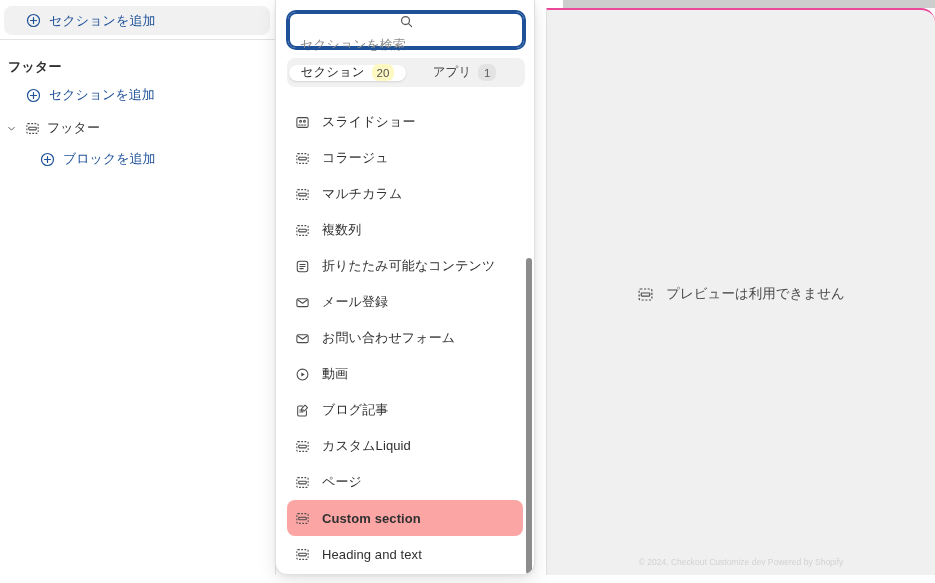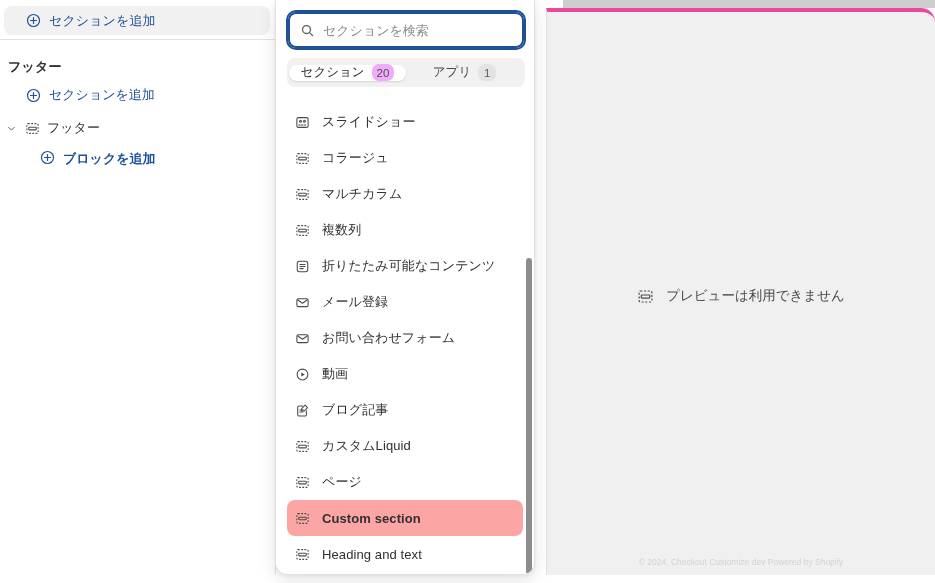--- a/index.html
+++ b/index.html
@@ -39,37 +39,37 @@
     display: flex; align-items: center; gap: 8px; cursor: pointer;
   }
   .add-section-sub .lbl { font-size: 13px; color: #1f5199; }
   .footer-row {
     position: absolute; left: 4px; top: 118px; width: 260px; height: 20px;
     display: flex; align-items: center; gap: 7px; cursor: pointer;
   }
   .footer-row .lbl { font-size: 13px; color: #303030; }
   .add-block {
     position: absolute; left: 40px; top: 150px;
-    display: flex; align-items: flex-start; gap: 8px; cursor: pointer; font-weight: bold;
+    display: flex; align-items: center; gap: 8px; cursor: pointer;
   }
   .add-block .lbl { font-size: 13px; color: #1f5199; }
 
   .ico { display: inline-flex; align-items: center; justify-content: center; flex: none; }
 
   
   .topstrip {
     position: absolute; left: 563px; top: 0; width: 372px; height: 8px;
     background: #cdcdcd;
   }
   .preview {
     position: absolute; left: 546px; top: 8px; width: 389px; height: 567px;
     background: #f0f0f0;
     border-top-right-radius: 14px;
     border-left: 1px solid #e1e1e1;
-    border-top: 4px solid #ec4899;
+    border-top: 2px solid #ec4899;
     overflow: hidden;
   }
   .preview-empty {
     position: absolute; left: 0; right: 0; top: 284px;
     display: flex; align-items: center; justify-content: center; gap: 12px;
     transform: translateY(-50%);
   }
   .preview-empty .lbl { font-size: 13.5px; color: #4a4a4a; }
   .preview-footnote {
     position: absolute; left: 0; right: 0; bottom: 8px;
@@ -94,20 +94,21 @@
   .search-wrap { position: absolute; left: 12px; top: 12px; width: 236px; height: 36px; }
   .search-box {
     width: 100%; height: 100%;
     border: 2px solid #1f5199;
     outline: 2px solid #1f5199; outline-offset: 0px;
     border-radius: 8px;
     background: #ffffff;
     display: flex; gap: 8px;
     padding: 0 10px;
     box-shadow: 0 0 0 1px #ffffff inset;
+    flex-direction: column;
   }
   .search-input {
     border: none; outline: none; background: transparent;
     font-family: "Liberation Sans", sans-serif;
     font-size: 13px; color: #303030; width: 100%;
   }
   .search-input::placeholder { color: #8a8a8a; }
 
   .tabs {
     position: absolute; left: 11px; top: 58px; width: 238px; height: 29px;
@@ -119,21 +120,21 @@
     display: flex; align-items: center; justify-content: center; gap: 7px;
     font-size: 12.5px; color: #4a4a4a; cursor: pointer;
   }
   .tab.active { background: #ffffff; color: #303030; box-shadow: 0 1px 2px rgba(0,0,0,.12); }
   .tab .cnt {
     background: #e3e3e3; color: #5c5c5c;
     border-radius: 7px; font-size: 11.5px;
     min-width: 18px; height: 17px; padding: 0 5px;
     display: inline-flex; align-items: center; justify-content: center;
   }
-  .tab.active .cnt { background: #f0abfc; color: #505050; }
+  .tab.active .cnt { background: #fef9c3; color: #505050; }
 
   .list {
     position: absolute; left: 0; top: 100px; width: 258px; height: 474px;
     overflow: hidden;
   }
   .list-inner { padding: 4px 11px 0 11px; }
   .row {
     height: 36px; border-radius: 8px;
     display: flex; align-items: center; gap: 12px;
     padding-left: 8px;

